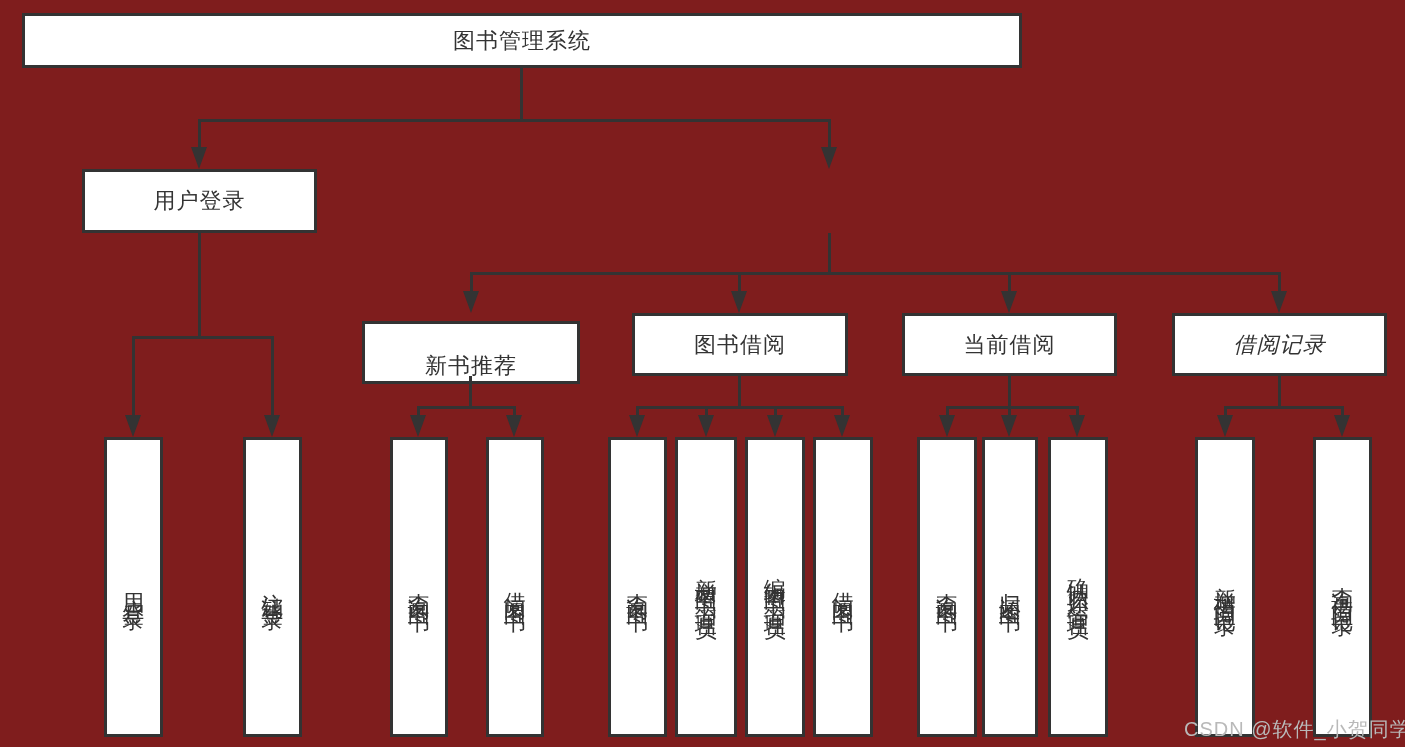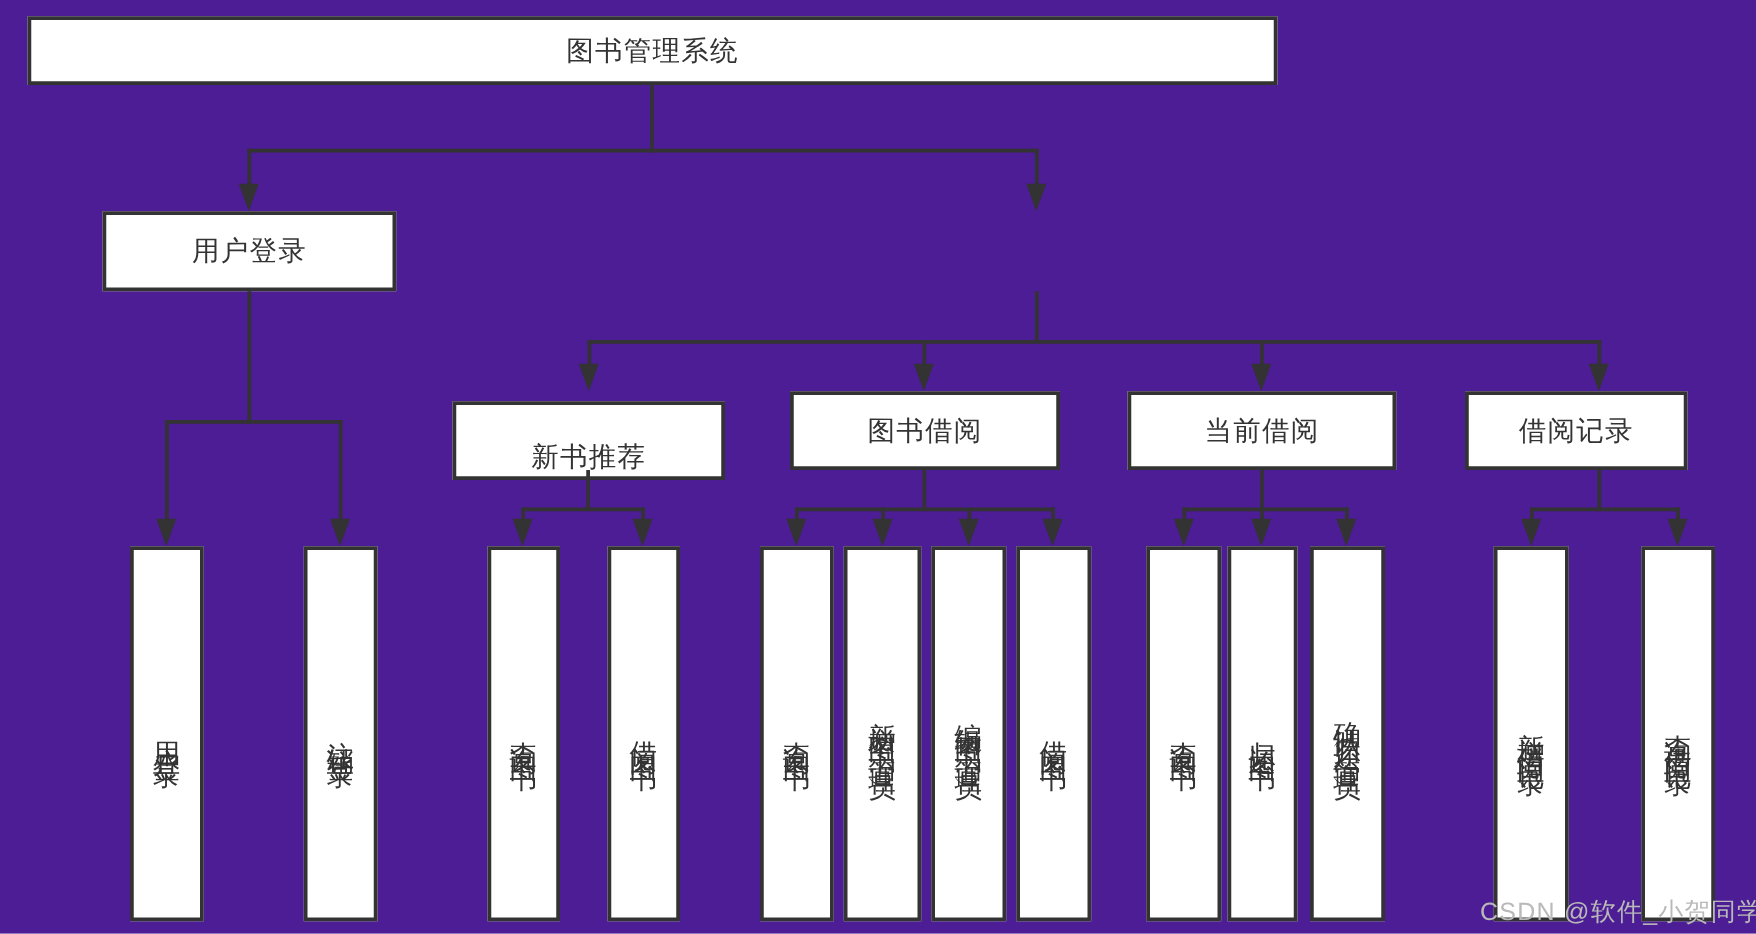--- a/index.html
+++ b/index.html
@@ -1,19 +1,19 @@
 <!DOCTYPE html>
 <html><head>
 <meta charset="utf-8">
 <style>
   html,body { margin:0; padding:0; background:#ffffff; }
   #stage {
     position:relative;
     width:1405px; height:747px;
-    background:#4c1d95;
+    background:#7f1d1d;
     font-family:"Liberation Sans", sans-serif;
     overflow:hidden;
   }
   .box {
     position:absolute;
     border:3px solid #333333;
     background:#ffffff;
     box-sizing:border-box;
     display:flex;
     align-items:center;
@@ -88,21 +88,21 @@
 
   <div class="box hbox" style="left:362px; top:321px; width:218px; height:63px;align-items:flex-end;">
     <span>新书推荐</span>
   </div>
   <div class="box hbox" style="left:632px; top:313px; width:216px; height:63px;">
     <span>图书借阅</span>
   </div>
   <div class="box hbox" style="left:902px; top:313px; width:215px; height:63px;">
     <span>当前借阅</span>
   </div>
-  <div class="box hbox" style="left:1172px; top:313px; width:178px; height:63px;">
+  <div class="box hbox" style="left:1172px; top:313px; width:215px; height:63px;font-style:italic;">
     <span>借阅记录</span>
   </div>
 
   <div class="vline" style="left:469px; top:376px; height:33px;"></div>
   <div class="hline" style="left:417px; top:406px; width:99px;"></div>
   <div class="vline" style="left:417px; top:406px; height:17px;"></div>
   <div class="arrow" style="left:410px; top:415px;"></div>
   <div class="vline" style="left:513px; top:406px; height:17px;"></div>
   <div class="arrow" style="left:506px; top:415px;"></div>
 

